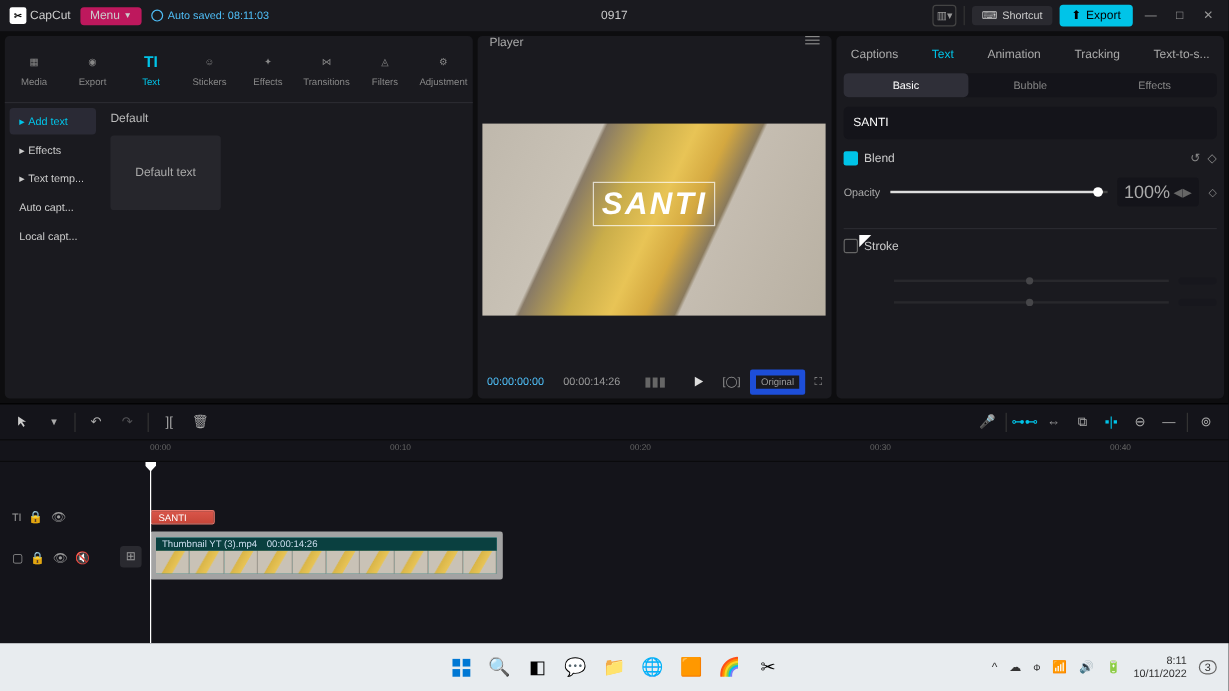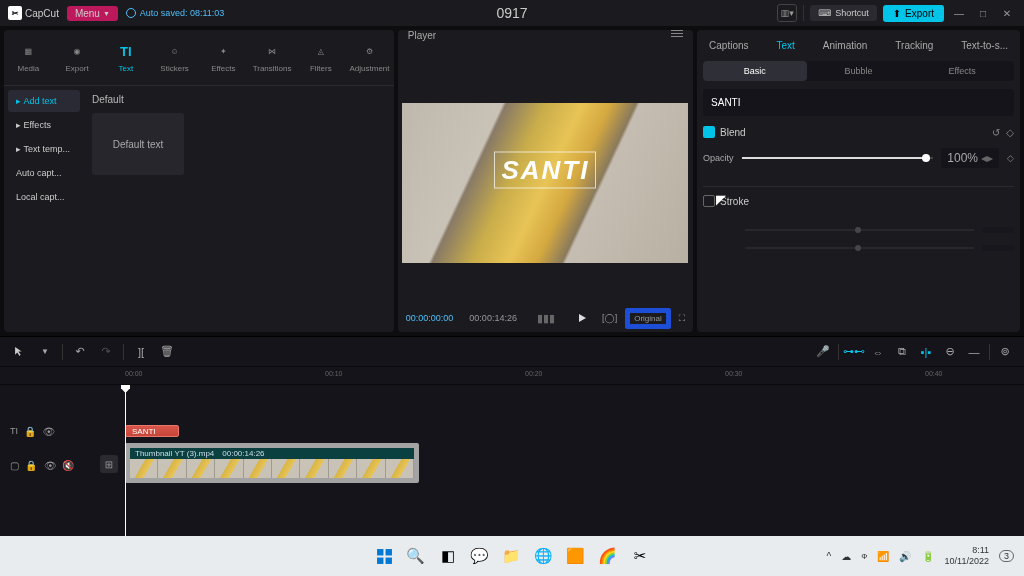--- a/index.html
+++ b/index.html
@@ -6,21 +6,21 @@
 body{background:#000;width:1024px;height:576px;overflow:hidden;position:relative}
 .app{width:1024px;height:536px;background:#0d0d0f;display:flex;flex-direction:column}
 
 
 .topbar{height:26px;background:#1a1a1f;display:flex;align-items:center;padding:0 8px;gap:8px;color:#ccc;font-size:10px}
 .logo{display:flex;align-items:center;gap:3px;font-weight:500}
 .logo-icon{width:14px;height:14px;background:#fff;border-radius:2px;display:flex;align-items:center;justify-content:center;color:#000;font-size:8px;font-weight:bold}
 .menu-btn{background:#be185d;padding:2px 8px;border-radius:3px;display:flex;align-items:center;gap:3px;cursor:pointer}
 .autosave{display:flex;align-items:center;gap:4px;color:#4fbff8;font-size:9px}
 .autosave-dot{width:10px;height:10px;border:1.5px solid #4fbff8;border-radius:50%}
-.title-center{position:absolute;left:50%;transform:translateX(-50%);color:#ccc;font-size:14px}
+.title-center{position:absolute;left:50%;transform:translateX(-50%);color:#ccc;font-size:10px}
 .topbar-right{margin-left:auto;display:flex;align-items:center;gap:6px}
 .tb-icon{width:20px;height:18px;border:1px solid #444;border-radius:3px;display:flex;align-items:center;justify-content:center;font-size:9px;cursor:pointer;color:#999}
 .shortcut-btn{background:#2a2a30;padding:3px 8px;border-radius:3px;display:flex;align-items:center;gap:4px;font-size:9px}
 .export-btn{background:#00c4e8;color:#000;padding:3px 10px;border-radius:3px;display:flex;align-items:center;gap:4px;font-size:10px;font-weight:500}
 .win-ctrl{width:18px;height:18px;display:flex;align-items:center;justify-content:center;cursor:pointer;font-size:10px;color:#999}
 
 
 .main{flex:1;display:flex;gap:4px;padding:4px}
 
 
@@ -63,21 +63,21 @@
 .text-input{background:#14141a;border-radius:4px;padding:8px;font-size:10px;color:#fff;margin-bottom:10px}
 .prop{display:flex;align-items:center;font-size:10px;color:#ccc;margin-bottom:10px}
 .checkbox{width:12px;height:12px;border-radius:2px;margin-right:5px;cursor:pointer}
 .checkbox.checked{background:#00c4e8}
 .checkbox.unchecked{border:1px solid #666}
 .prop-icons{margin-left:auto;display:flex;gap:6px;color:#888;font-size:10px}
 .slider-row{display:flex;align-items:center;gap:8px;font-size:9px;color:#aaa;margin-bottom:10px}
 .slider{flex:1;height:2px;background:#444;position:relative;cursor:pointer}
 .slider-fill{position:absolute;height:100%;background:#ddd;left:0;width:98%}
 .slider-thumb{position:absolute;width:8px;height:8px;background:#fff;border-radius:50%;top:-3px;right:2%}
-.val-box{background:#14141a;padding:3px 6px;border-radius:3px;font-size:12px;display:flex;align-items:center;gap:3px}
+.val-box{background:#14141a;padding:3px 6px;border-radius:3px;font-size:15px;display:flex;align-items:center;gap:3px}
 .hr{height:1px;background:#2a2a30;margin:8px 0}
 
 
 .timeline{height:200px;background:#14141a;border-top:1px solid #000;display:flex;flex-direction:column}
 .tl-tools{height:30px;display:flex;align-items:center;padding:0 10px;gap:8px;border-bottom:1px solid #0a0a0c}
 .tool{width:18px;height:18px;display:flex;align-items:center;justify-content:center;color:#aaa;cursor:pointer;font-size:11px}
 .tool.cyan{color:#00c4e8}
 .sep{width:1px;height:16px;background:#333}
 .tl-tools-right{margin-left:auto;display:flex;align-items:center;gap:6px}
 .ruler{height:18px;position:relative;border-bottom:1px solid #0a0a0c}

